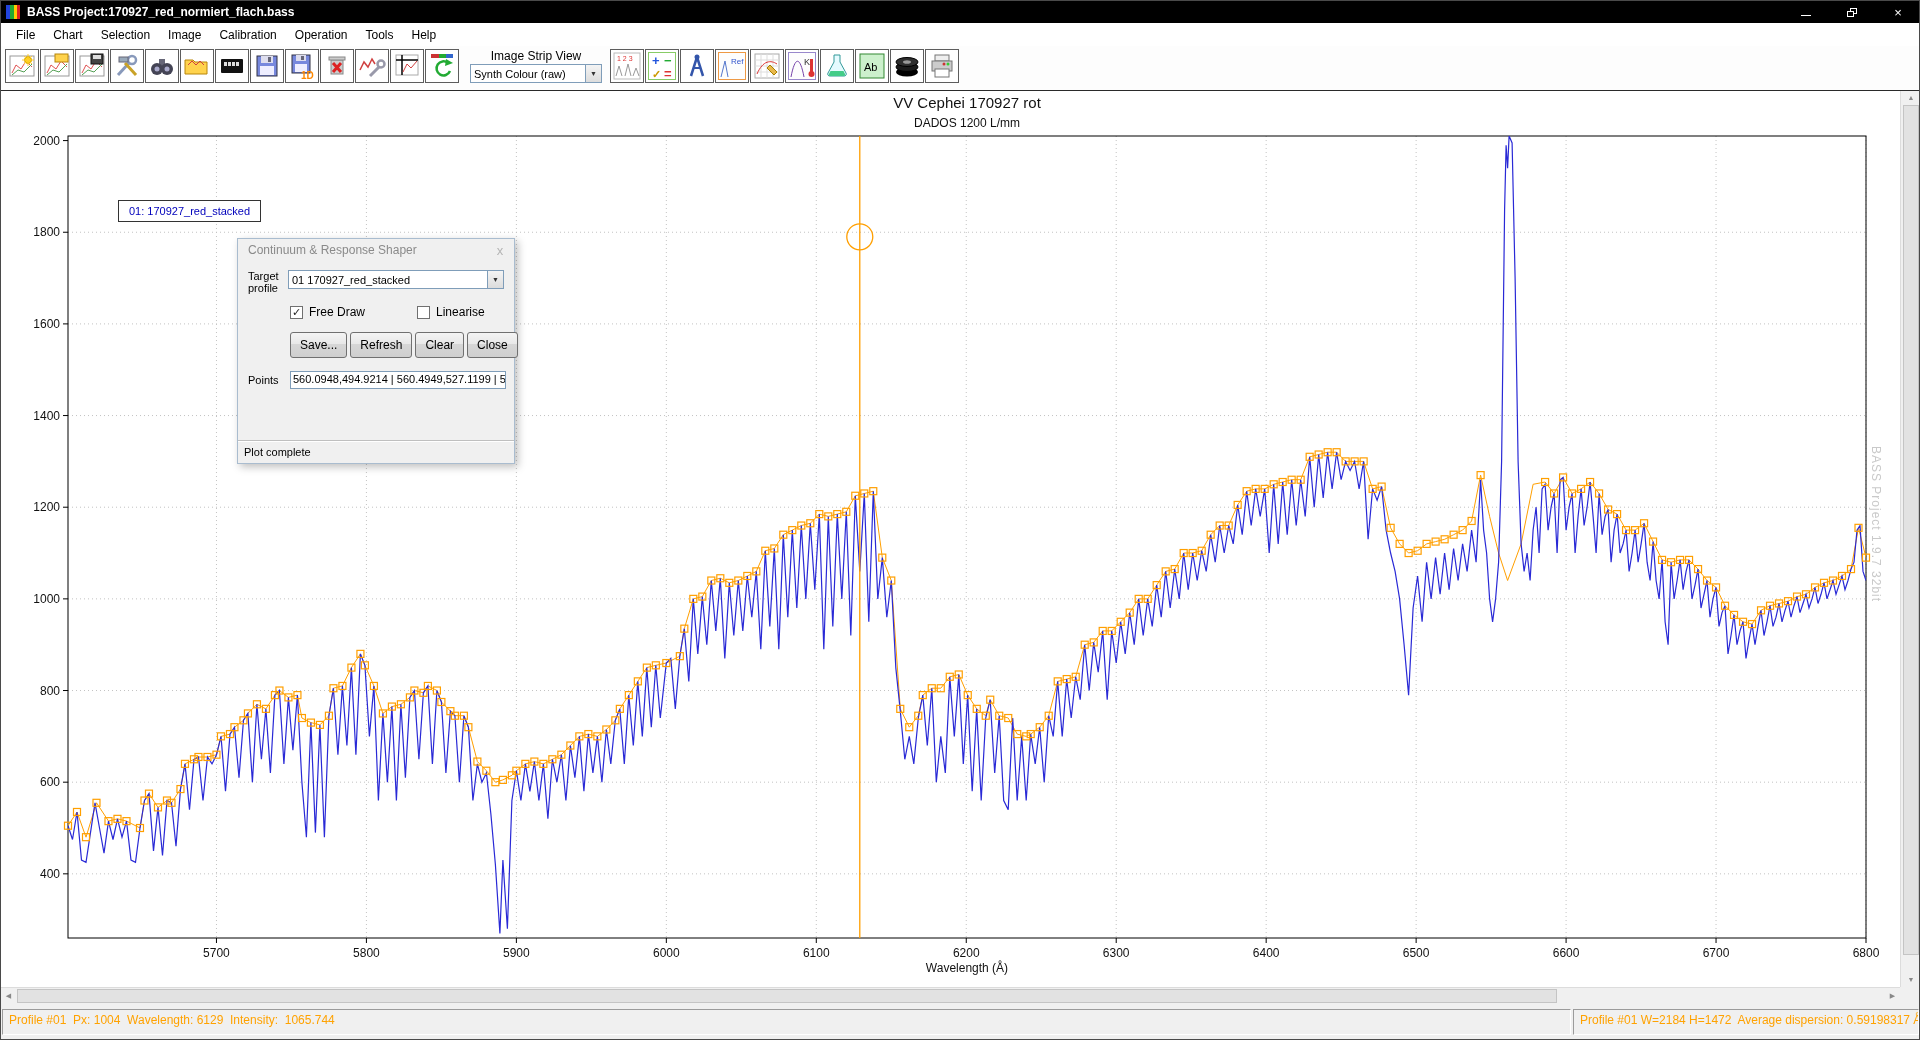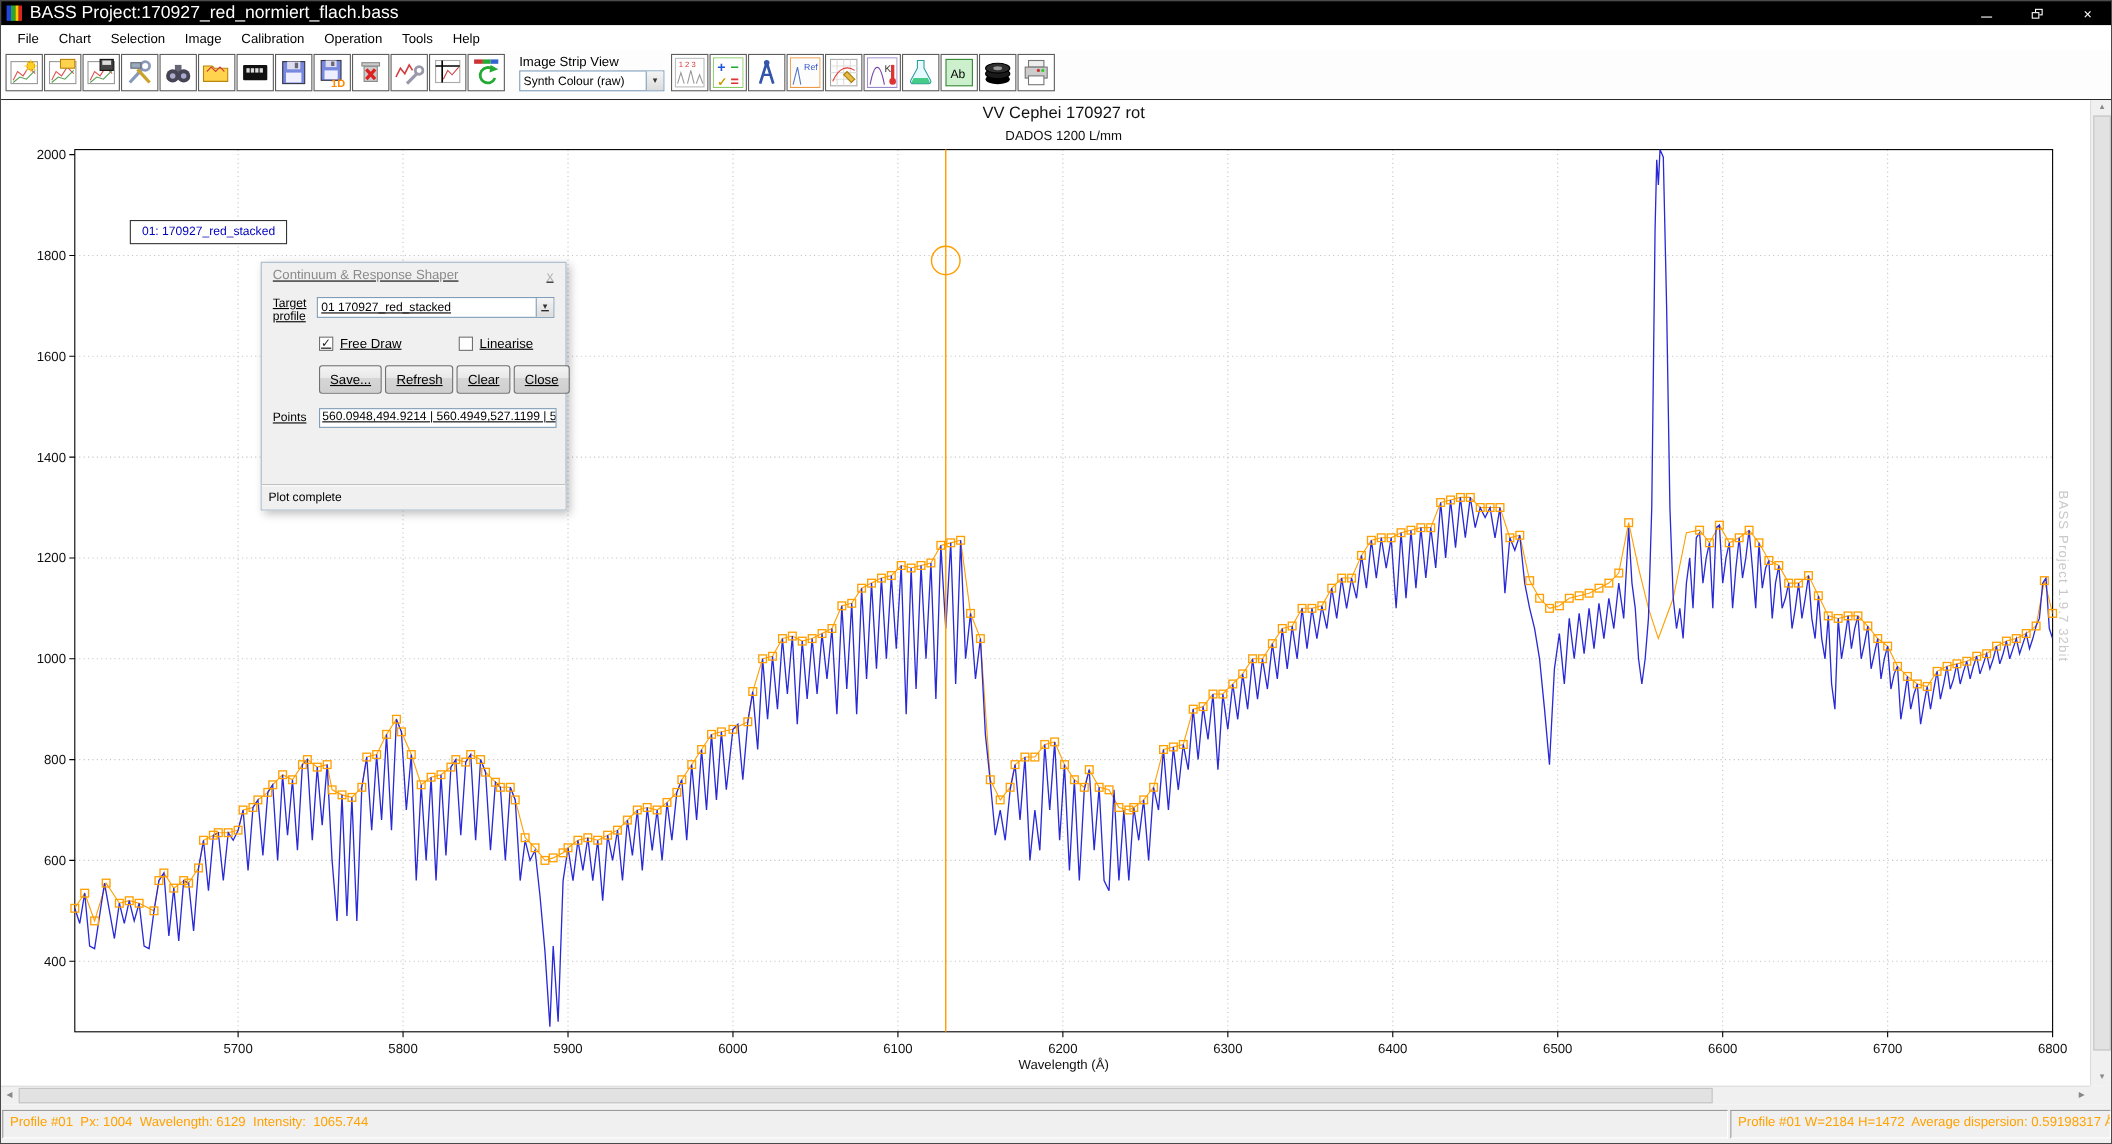--- a/index.html
+++ b/index.html
@@ -2,53 +2,53 @@
 <html><head>
 <meta charset="utf-8">
 <style>
   * { margin:0; padding:0; box-sizing:border-box; }
   html,body { width:1920px; height:1040px; overflow:hidden; font-family:"Liberation Sans", sans-serif; background:#f0f0f0; }
   .app { position:relative; width:1920px; height:1040px; background:#fff; border:1px solid #4a4a4a; overflow:hidden; }
 
   
   .titlebar { position:absolute; left:0; top:0; width:1920px; height:22px; background:#000; color:#fff; display:flex; align-items:center; }
   .appicon { width:16px; height:16px; margin:0 6px 0 4px; display:inline-block; }
-  .title { font-size:16px; color:#fff; }
+  .title { font-size:12px; color:#fff;font-weight:bold; }
   .winbtns { position:absolute; right:0; top:0; height:22px; display:flex; }
   .winbtn { width:46px; height:22px; display:flex; align-items:center; justify-content:center; color:#fff; font-size:13px; cursor:default; }
   .glyph-min { width:10px; height:1px; background:#fff; display:block; margin-top:6px; }
   .glyph-restore { position:relative; width:10px; height:9px; }
   .glyph-restore .r1 { position:absolute; right:0; top:0; width:7px; height:6px; border:1px solid #fff; }
   .glyph-restore .r2 { position:absolute; left:0; bottom:0; width:7px; height:6px; border:1px solid #fff; background:#000; }
 
   
   .menubar { position:absolute; left:0; top:22px; width:1920px; height:23px; background:#fff; display:flex; align-items:center; padding-left:6px; }
   .menu-item { font-size:12px; color:#000; padding:3px 9px; }
 
   
   .toolbar { position:absolute; left:0; top:45px; width:1920px; height:45px; background:#fdfdfd; display:flex; align-items:flex-start; padding:3px 0 0 4px; border-bottom:1px solid #2a2a2a; }
   .tb-group { display:flex; }
   .tb-btn { width:34px; height:34px; background:#fff; border:1px solid #5d5d5d; margin-right:1px; display:flex; align-items:center; justify-content:center; }
-  .strip-view { width:128px; margin:0 10px 15px 12px; display:flex; flex-direction:column; align-items:flex-start; }
+  .strip-view { width:128px; margin:0 10px 15px 12px; display:flex; flex-direction:column; align-items:center; }
   .sv-label { font-size:12px; color:#000; height:15px; }
   .sv-combo { width:132px; height:19px; border:1px solid #7f9db9; background:#fff; display:flex; align-items:center; font-size:11px; padding-left:3px; position:relative; }
   .sv-combo .txt { flex:1; overflow:hidden; white-space:nowrap; }
   .combo-btn { width:16px; height:17px; background:linear-gradient(#f4f4f4,#dcdcdc); border-left:1px solid #7f9db9; display:flex; align-items:center; justify-content:center; font-size:7px; color:#333; }
 
   
   .client { position:absolute; left:0; top:90px; width:1899px; height:896px; background:#fff; }
   #chart-svg { position:absolute; left:0; top:0; }
   .chart-title { position:absolute; left:67px; top:3px; width:1798px; text-align:center; font-size:15px; color:#111; }
   .chart-subtitle { position:absolute; left:67px; top:25px; width:1798px; text-align:center; font-size:12px; color:#111; }
   .legend { position:absolute; left:117px; top:109px; border:1px solid #333; background:#fff; color:#0000bb; font-size:11px; padding:4px 10px; }
   .xlabel { position:absolute; left:67px; top:870px; width:1798px; text-align:center; font-size:12px; color:#111; }
   .watermark { position:absolute; left:1868px; top:355px; writing-mode:vertical-rl; font-size:12px; color:#c9c9c9; letter-spacing:1px; }
 
   
-  .dialog { position:absolute; left:236px; top:147px; width:278px; height:226px; background:#f0f0f0; border:1px solid #a9bccf; box-shadow:3px 3px 8px rgba(0,0,0,.25); font-size:12px;text-decoration:underline; }
+  .dialog { position:absolute; left:236px; top:147px; width:278px; height:226px; background:#f0f0f0; border:1px solid #a9bccf; box-shadow:3px 3px 8px rgba(0,0,0,.25); font-size:12px; }
   .dlg-title { height:22px; display:flex; align-items:center; padding:0 6px 0 10px; color:#8a8a8a; font-size:12px; }
   .dlg-close { margin-left:auto; color:#b5b5b5; font-size:13px; width:16px; text-align:center; }
   .dlg-msg { padding:6px 11px 0 11px; color:#000; line-height:15px; }
   .dlg-row { display:flex; margin-top:9px; padding:0 10px; }
   .dlg-label2 { width:40px; font-size:11px; line-height:12px; color:#000; }
   .dlg-combo { flex:1; height:19px; border:1px solid #7f9db9; background:#fff; display:flex; align-items:center; font-size:11px; padding-left:3px; }
   .dlg-combo .txt { flex:1; }
   .cb-row { display:flex; align-items:center; margin-top:11px; padding-left:52px; }
   .cb-box { width:13px; height:13px; background:#fff; border:1px solid #707070; font-size:11px; line-height:11px; text-align:center; color:#222; }
   .cb-label { font-size:12px; margin-left:6px; }

